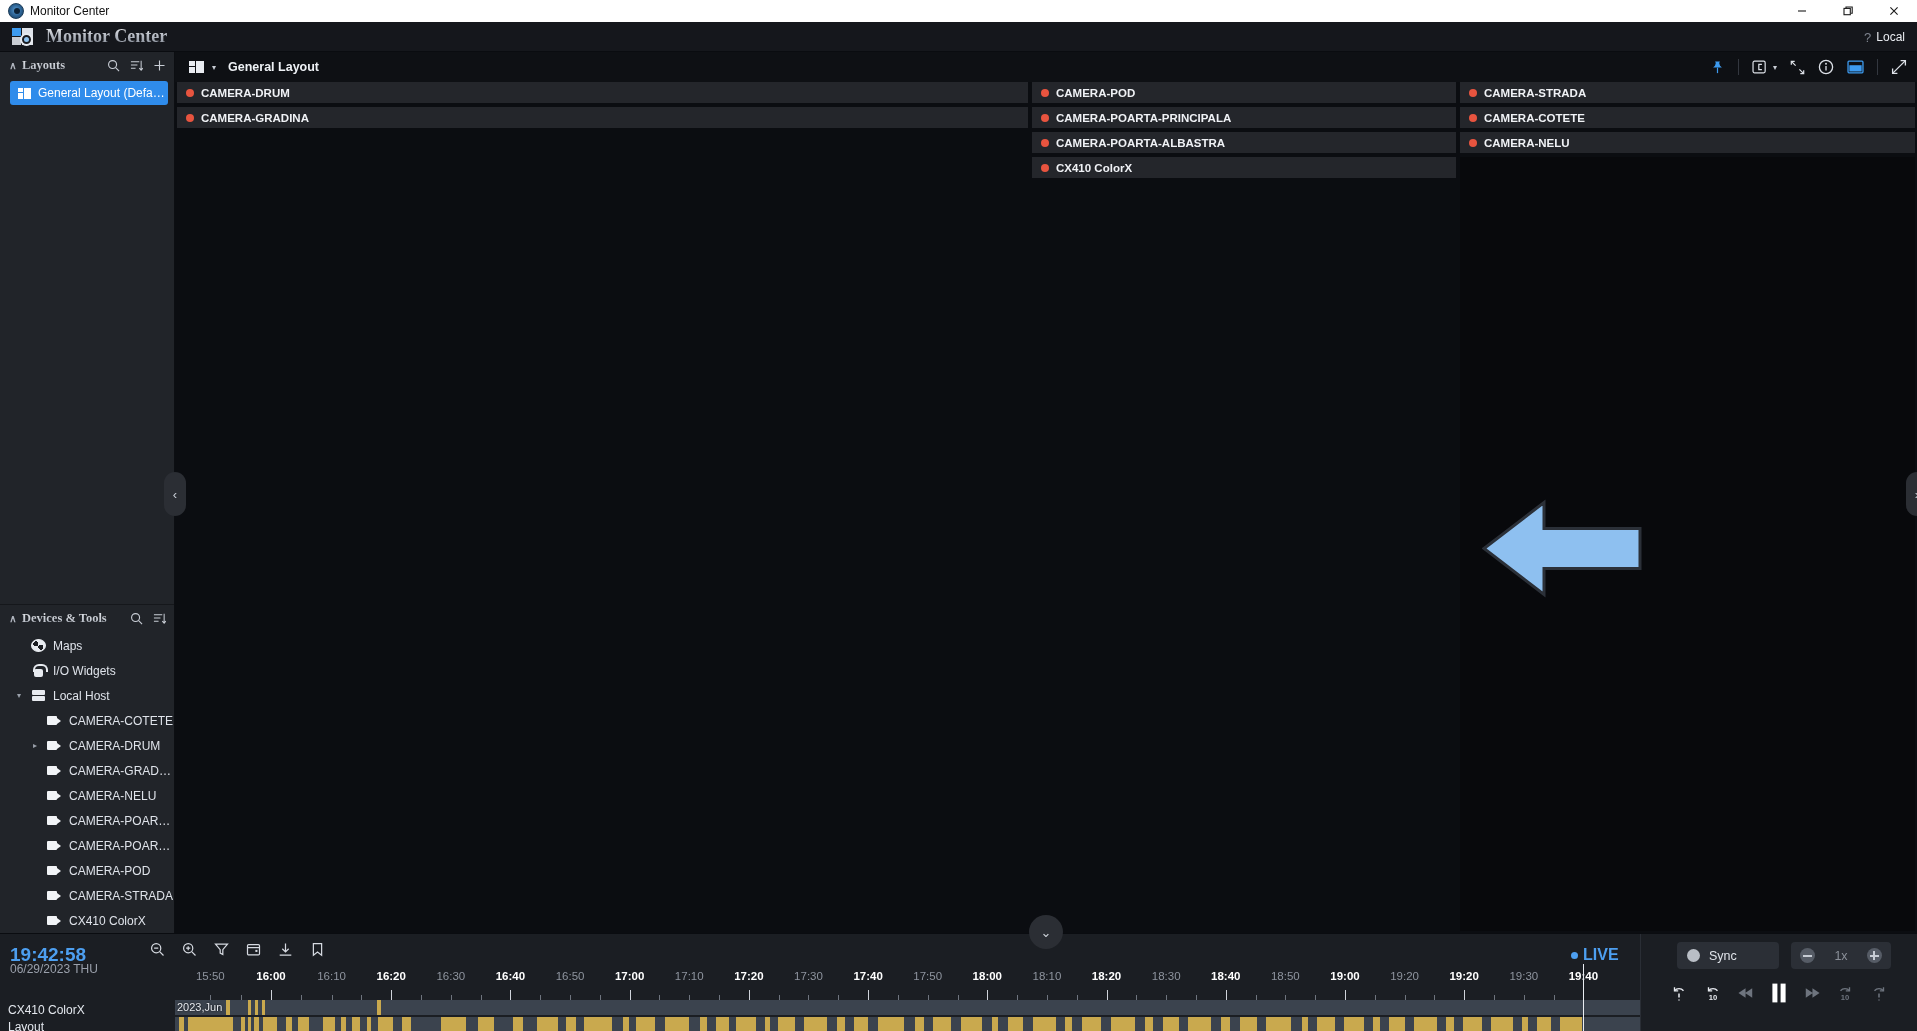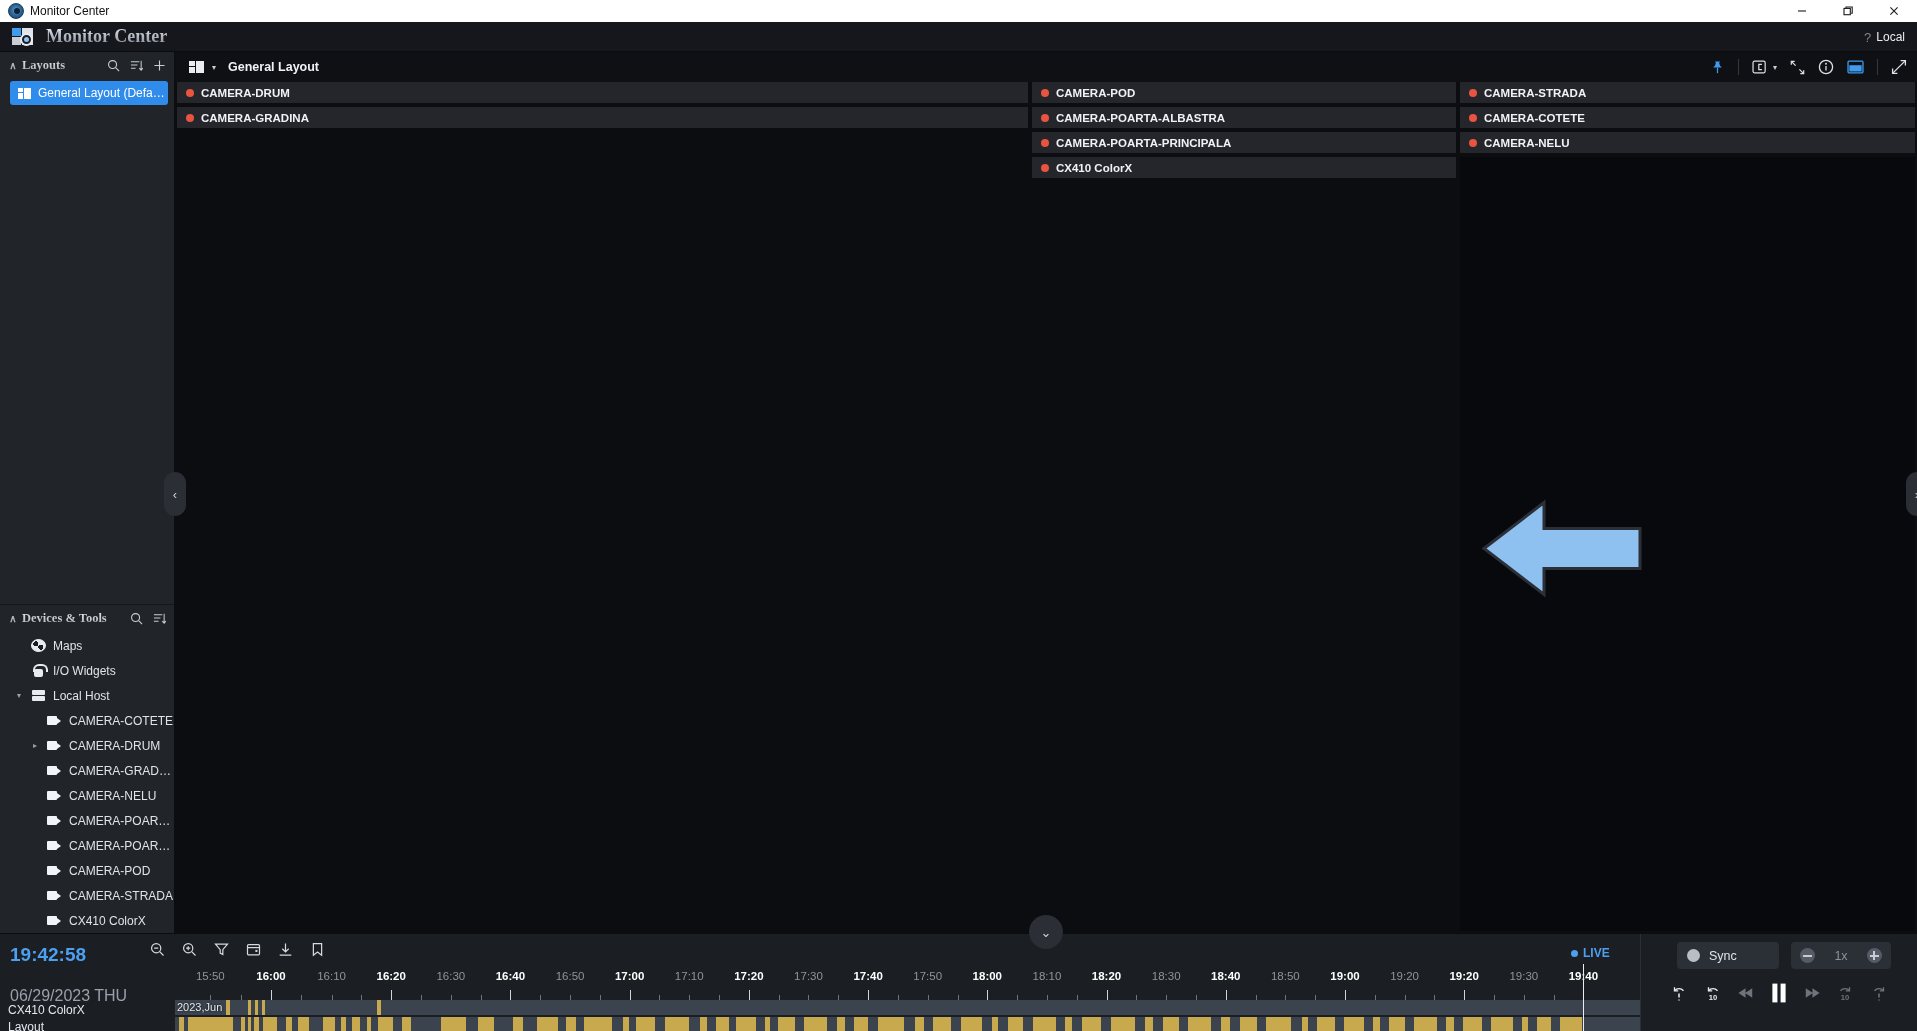--- a/index.html
+++ b/index.html
@@ -267,21 +267,21 @@
   .timeline {
     flex: 0 0 98px; background: #1b1e23; display: flex; position: relative;
     border-top: 1px solid #0a0c10;
   }
   .tl-left { width: 175px; flex: 0 0 175px; position: relative; }
   .tl-clock {
     position: absolute; left: 10px; top: 10px; font-size: 19px; font-weight: bold;
     color: #4d9ff0; font-family: "Liberation Sans", sans-serif;
   }
   .tl-date {
-    position: absolute; left: 10px; top: 53px; font-size: 16px; color: #9aa0ab; text-align: center;
+    position: absolute; left: 10px; top: 28px; font-size: 12px; color: #9aa0ab; text-align: center;
   }
   .tl-track-labels { position: absolute; left: 8px; top: 68px; font-size: 12px; color: #e3e7ed; line-height: 17px; }
   .tl-tools {
     position: absolute; left: 150px; top: 8px; display: flex; gap: 17px; align-items: center;
     color: #d6dae1; z-index: 5;
   }
   .tl-tools svg { display: block; }
   .tl-mid { flex: 1; position: relative; min-width: 0; }
   .tl-ruler { position: absolute; left: 0; right: 0; top: 36px; height: 30px; }
   .tick-lbl {
@@ -299,21 +299,21 @@
     position: absolute; left: 2px; top: 0; font-size: 11px; color: #e8ebf0; z-index: 3;
     line-height: 15px; text-shadow: 0 0 2px #000;
   }
   .tl-cursor { position: absolute; top: 30px; bottom: 0; width: 1px; background: #e9ecf1; z-index: 6; }
 
   .tl-right {
     width: 277px; flex: 0 0 277px; position: relative; border-left: 1px solid #2a2e35;
   }
   .live {
     position: absolute; left: -70px; top: 12px; display: flex; align-items: center; gap: 5px;
-    font-size: 12px; font-weight: bold; color: #4d9ff0;
+    font-size: 16px; font-weight: bold; color: #4d9ff0;
   }
   .live .d { width: 7px; height: 7px; border-radius: 50%; background: #4d9ff0; }
   .sync-btn {
     position: absolute; left: 36px; top: 8px; width: 102px; height: 27px; border-radius: 4px;
     background: #2b2f36; display: flex; align-items: center; gap: 9px; padding-left: 10px;
     font-size: 12.5px; color: #dfe3e9;
   }
   .sync-knob { width: 13px; height: 13px; border-radius: 50%; background: #b9bec6; }
   .speed-btn {
     position: absolute; left: 150px; top: 8px; width: 100px; height: 27px; border-radius: 4px;
@@ -605,45 +605,45 @@
                   <div class="floorlit"></div>
                   <div class="darkroof"></div>
                 </div>
 
             </div>
           </div>
 
           <div class="cell">
             <div class="cell-bar">
               <span class="rec-dot"></span>
-              <span>CAMERA-POARTA-ALBASTRA</span>
-            </div>
-            <div class="vid">
-              <div class="sc">
-                  <div class="grass2"></div>
-                  <div class="poles"></div>
-                  <div class="fisheye"></div>
-                </div>
-
-            </div>
-          </div>
-
-          <div class="cell">
-            <div class="cell-bar">
-              <span class="rec-dot"></span>
               <span>CAMERA-POARTA-PRINCIPALA</span>
             </div>
             <div class="vid">
               <div class="sc">
                   <div class="trees"></div>
                   <div class="grass"></div>
                   <div class="fisheye"></div>
                 <div style="position:absolute;left:2%;bottom:2%;width:34%;height:26%;background:linear-gradient(180deg,#4a4f55,#23262a);"></div>
                 </div>
               <div class="watermark" style="left:-24%;top:30%;">MARIO HOSTING</div>
+
+            </div>
+          </div>
+
+          <div class="cell">
+            <div class="cell-bar">
+              <span class="rec-dot"></span>
+              <span>CAMERA-POARTA-ALBASTRA</span>
+            </div>
+            <div class="vid">
+              <div class="sc">
+                  <div class="grass2"></div>
+                  <div class="poles"></div>
+                  <div class="fisheye"></div>
+                </div>
 
             </div>
           </div>
 
           <div class="cell sel">
             <div class="cell-bar">
               <span class="rec-dot"></span>
               <span>CX410 ColorX</span>
             </div>
             <div class="vid">

